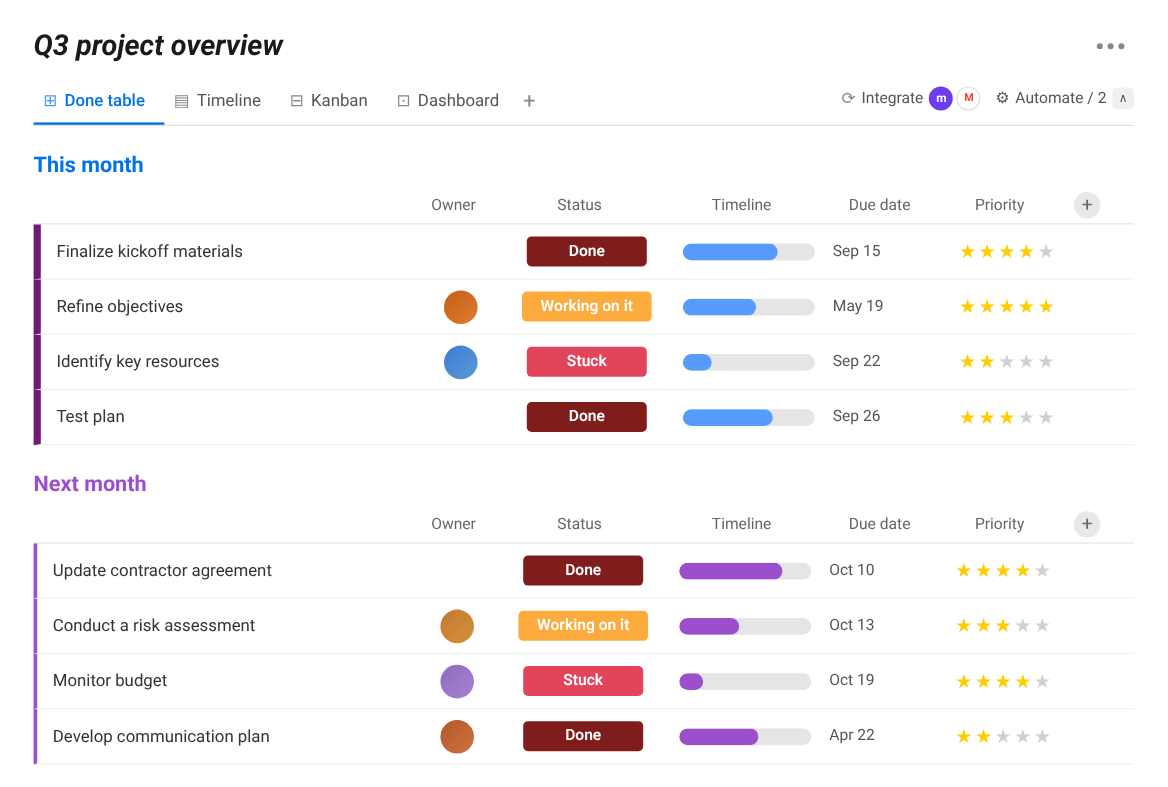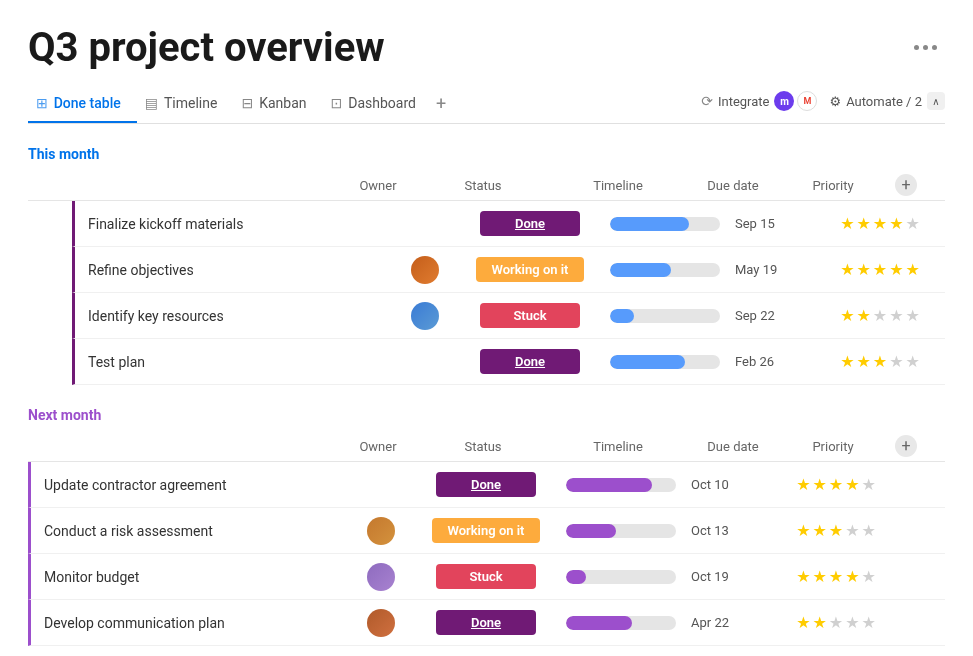--- a/index.html
+++ b/index.html
@@ -14,23 +14,24 @@
     .page {
       padding: 24px 28px 16px 28px;
     }
     .title-row {
       display: flex;
       align-items: center;
       justify-content: space-between;
       margin-bottom: 14px;
     }
     .page-title {
-      font-size: 40px;
+      font-size: 24px;
       font-weight: 700;
       color: #1a1a1a;
+      font-style: italic;
     }
     .more-dots {
       display: flex;
       gap: 4px;
       cursor: pointer;
       padding: 4px 8px;
     }
     .dot {
       width: 5px;
       height: 5px;
@@ -129,21 +130,21 @@
     }
     .section {
       margin-top: 22px;
     }
     .section-header {
       display: flex;
       align-items: center;
       margin-bottom: 8px;
     }
     .section-title {
-      font-size: 14px;
+      font-size: 18px;
       font-weight: 700;
     }
     .section-title.blue { color: #0073ea; }
     .section-title.purple { color: #9c4fcc; }
     .col-header-row {
       display: flex;
       align-items: center;
       padding: 4px 0;
       border-bottom: 1px solid #e5e5e5;
     }
@@ -154,21 +155,21 @@
     .col-duedate { flex: 0 0 90px; font-size: 13px; color: #666; text-align: center; }
     .col-priority { flex: 0 0 110px; font-size: 13px; color: #666; text-align: center; }
     .col-add { flex: 0 0 36px; display: flex; justify-content: center; }
 
     .table-row {
       display: flex;
       align-items: center;
       border-bottom: 1px solid #f0f0f0;
       min-height: 46px;
     }
-    .row-left-border-blue { border-left: 3px solid #701a75; margin-left: 44px; }
+    .row-left-border-blue { border-left: 6px solid #701a75; }
     .row-left-border-purple { border-left: 3px solid #9c4fcc; }
     .task-name {
       flex: 0 0 310px;
       font-size: 14px;
       color: #333;
       padding: 10px 8px 10px 13px;
     }
     .owner-cell {
       flex: 0 0 80px;
       display: flex;
@@ -201,21 +202,21 @@
     }
     .status-badge {
       padding: 5px 16px;
       border-radius: 4px;
       font-size: 13px;
       font-weight: 600;
       color: white;
       min-width: 100px;
       text-align: center;
     }
-    .status-done { background: #701a75; text-decoration: underline; }
+    .status-done { background: #7f1d1d; }
     .status-working { background: #fdab3d; }
     .status-stuck { background: #e2445c; }
     .timeline-cell {
       flex: 0 0 140px;
       display: flex;
       align-items: center;
       justify-content: center;
       padding: 0 8px;
     }
     .timeline-bar-wrap {
@@ -408,21 +409,21 @@
       <div class="task-name">Test plan</div>
       <div class="owner-cell"></div>
       <div class="status-cell">
         <div class="status-badge status-done">Done</div>
       </div>
       <div class="timeline-cell">
         <div class="timeline-bar-wrap">
           <div class="timeline-bar bar-blue" style="width:68%"></div>
         </div>
       </div>
-      <div class="duedate-cell">Feb 26</div>
+      <div class="duedate-cell">Sep 26</div>
       <div class="priority-cell">
             <span class="star star-filled">★</span>
             <span class="star star-filled">★</span>
             <span class="star star-filled">★</span>
             <span class="star star-empty">★</span>
             <span class="star star-empty">★</span>
           </div>
       <div class="add-col-btn"></div>
     </div>
       </div>

